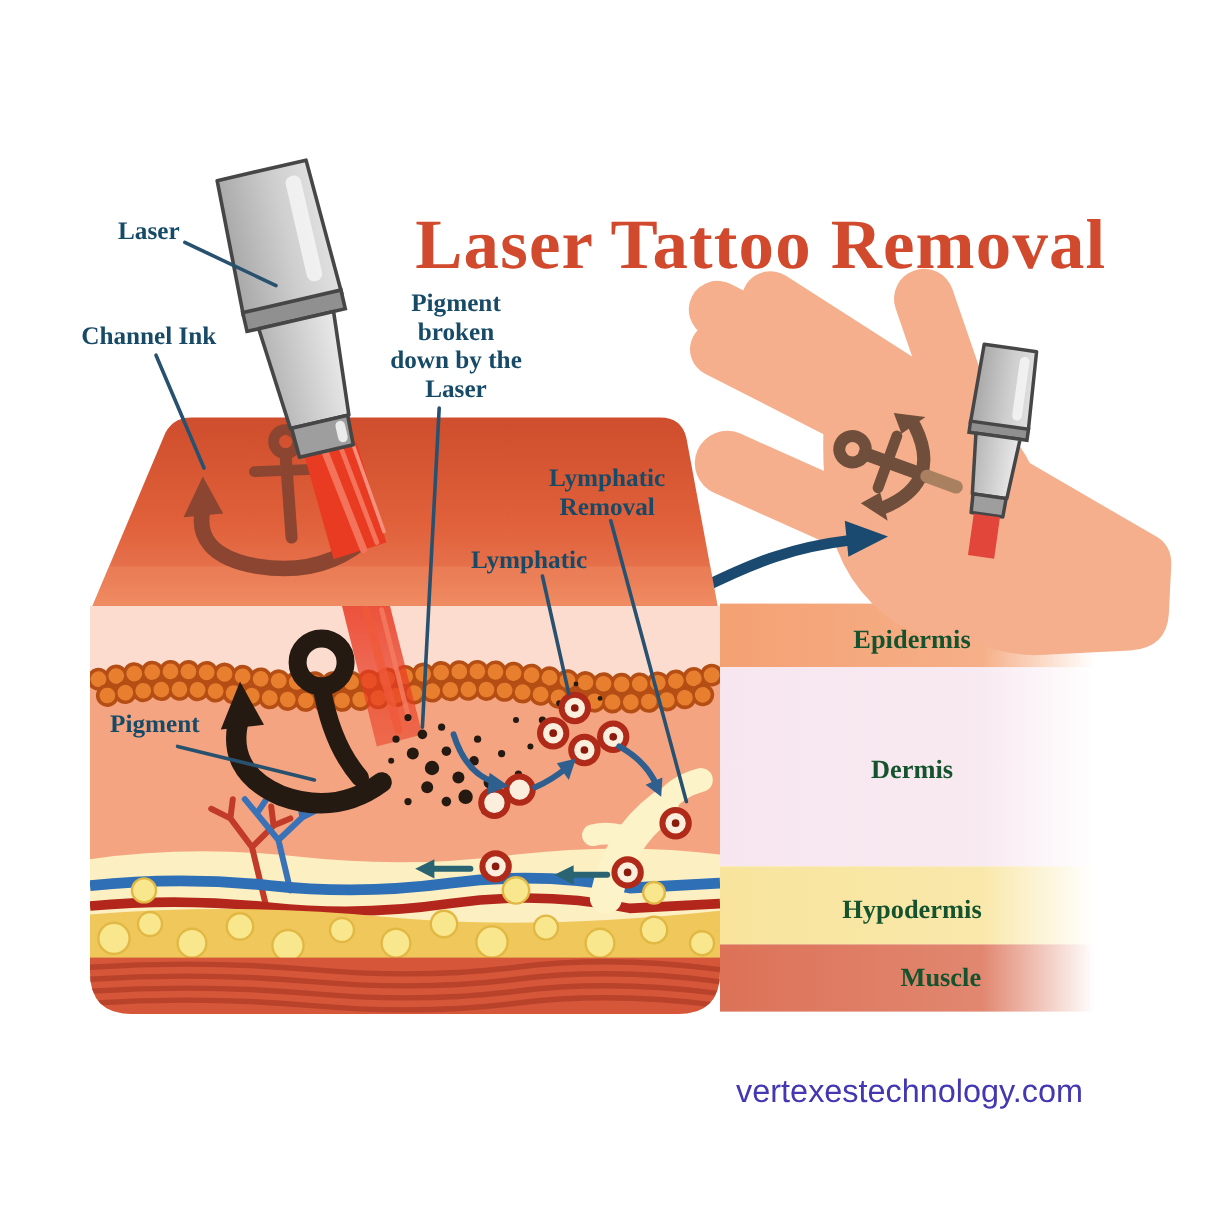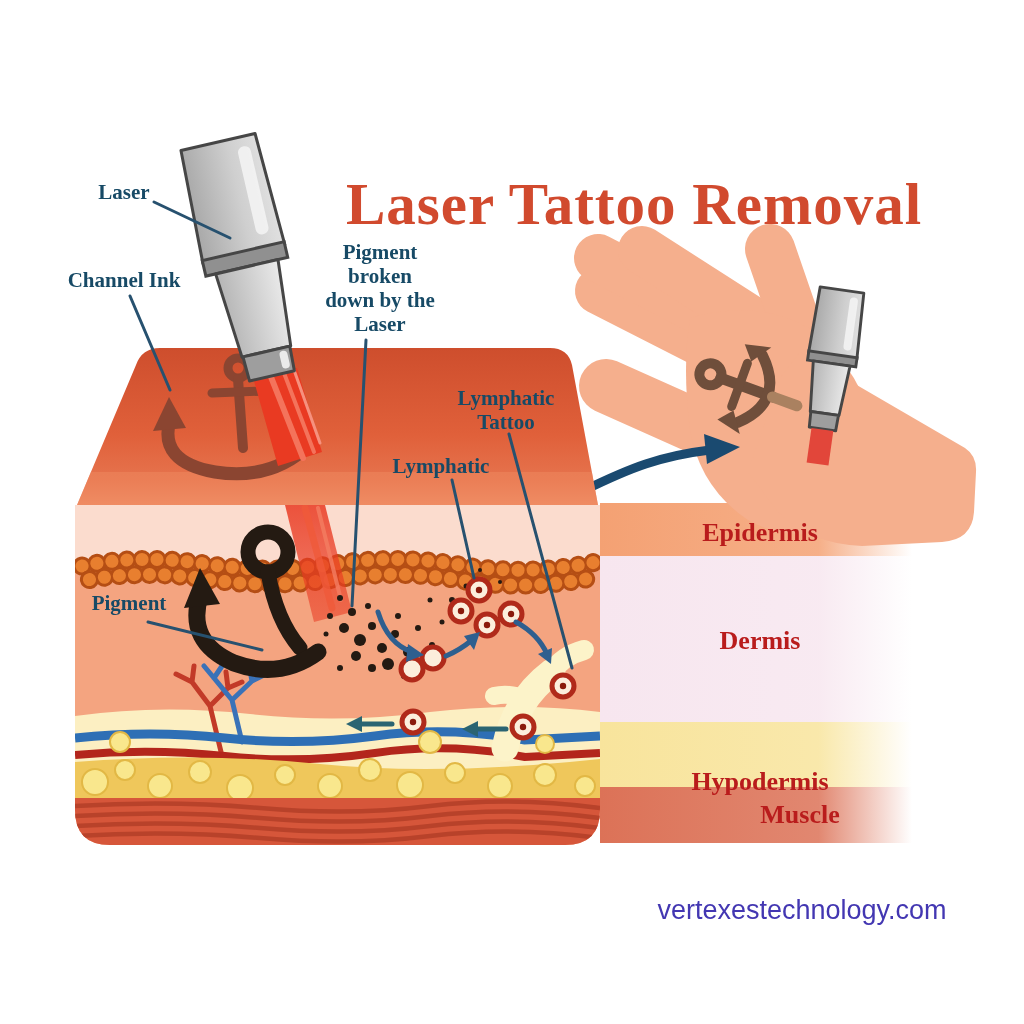--- a/index.html
+++ b/index.html
@@ -2,21 +2,21 @@
 <html><head>
 <meta charset="utf-8">
 <style>
   html,body{margin:0;padding:0;background:#fff;}
   #stage{position:relative;width:1024px;height:1024px;background:#ffffff;overflow:hidden;
          font-family:"Liberation Serif",serif;}
   #stage svg{position:absolute;left:0;top:0;}
   .txt{position:absolute;transform:translate(-50%,-50%);white-space:nowrap;}
   #title{font-size:59px;font-weight:bold;color:#D14A2E;letter-spacing:1px;}
   .callout{font-size:21px;font-weight:bold;color:#174A66;text-align:center;line-height:24px;}
-  .layerlab{font-size:26px;font-weight:bold;color:#b91c1c;}
+  .layerlab{font-size:22px;font-weight:bold;color:#14532d;}
   #watermark{font-family:"Liberation Sans",sans-serif;font-size:27px;font-weight:500;color:#4337B2;}
 </style>
 </head>
 <body>
 
 <div id="stage">
 
 <svg width="1024" height="1024" viewBox="0 0 1024 1024">
   <defs>
     <linearGradient id="gTop" x1="0" y1="0" x2="0" y2="1">
@@ -303,26 +303,26 @@
 
 <div class="txt callout" style="left:380px;top:288px;">
   <div>Pigment</div>
   <div>broken</div>
   <div>down by the</div>
   <div>Laser</div>
 </div>
 
 <div class="txt callout" style="left:506px;top:410px;">
   <div>Lymphatic</div>
-  <div>Tattoo</div>
+  <div>Removal</div>
 </div>
 
 <div class="txt callout" style="left:441px;top:466px;">Lymphatic</div>
 <div class="txt callout" style="left:129px;top:603px;">Pigment</div>
 
 <div class="txt layerlab" style="left:760px;top:533px;">Epidermis</div>
 <div class="txt layerlab" style="left:760px;top:641px;text-align:right;">Dermis</div>
-<div class="txt layerlab" style="left:760px;top:758px;margin-top:24px;">Hypodermis</div>
-<div class="txt layerlab" style="left:800px;top:815px;">Muscle</div>
-
-<div id="watermark" class="txt" style="left:802px;top:910px;text-align:center;">vertexestechnology.com</div>
+<div class="txt layerlab" style="left:760px;top:758px;">Hypodermis</div>
+<div class="txt layerlab" style="left:784px;top:815px;">Muscle</div>
+
+<div id="watermark" class="txt" style="left:758px;top:910px;text-align:center;">vertexestechnology.com</div>
 
 </div>
 
 </body></html>

